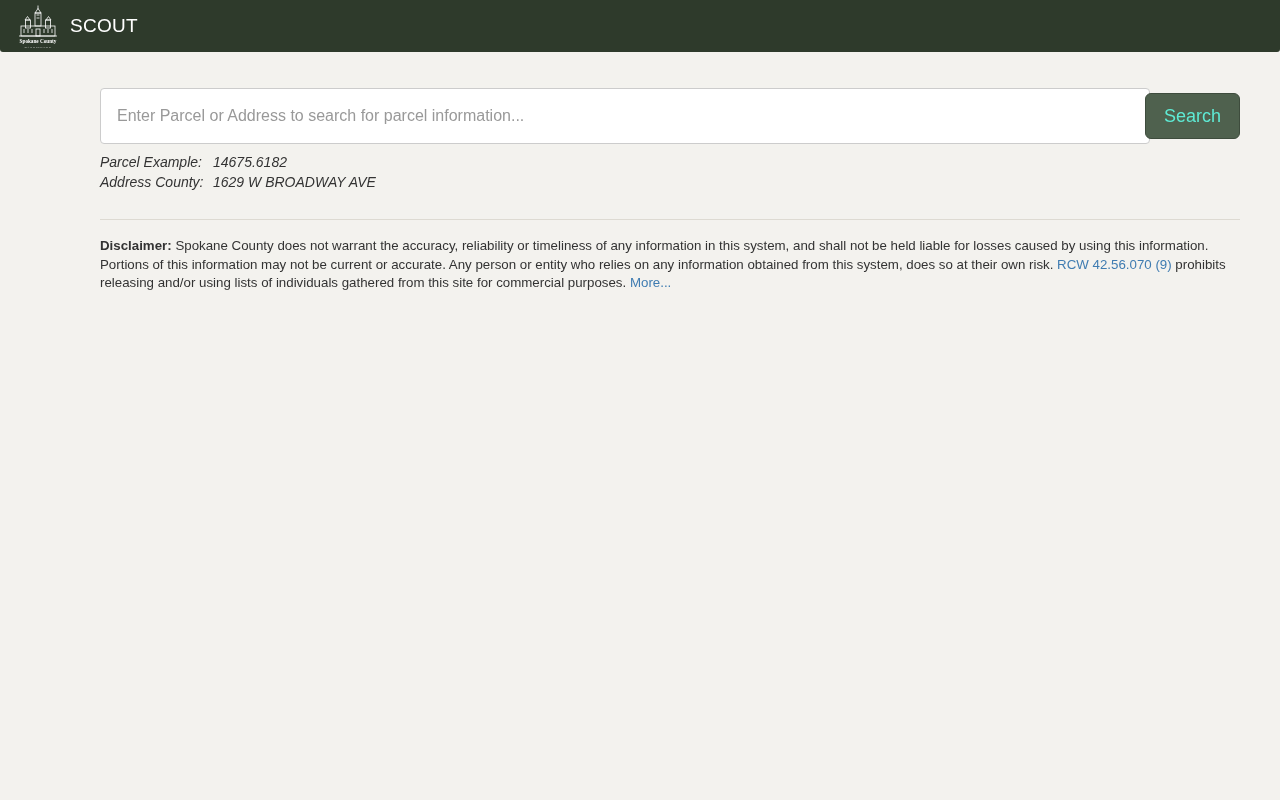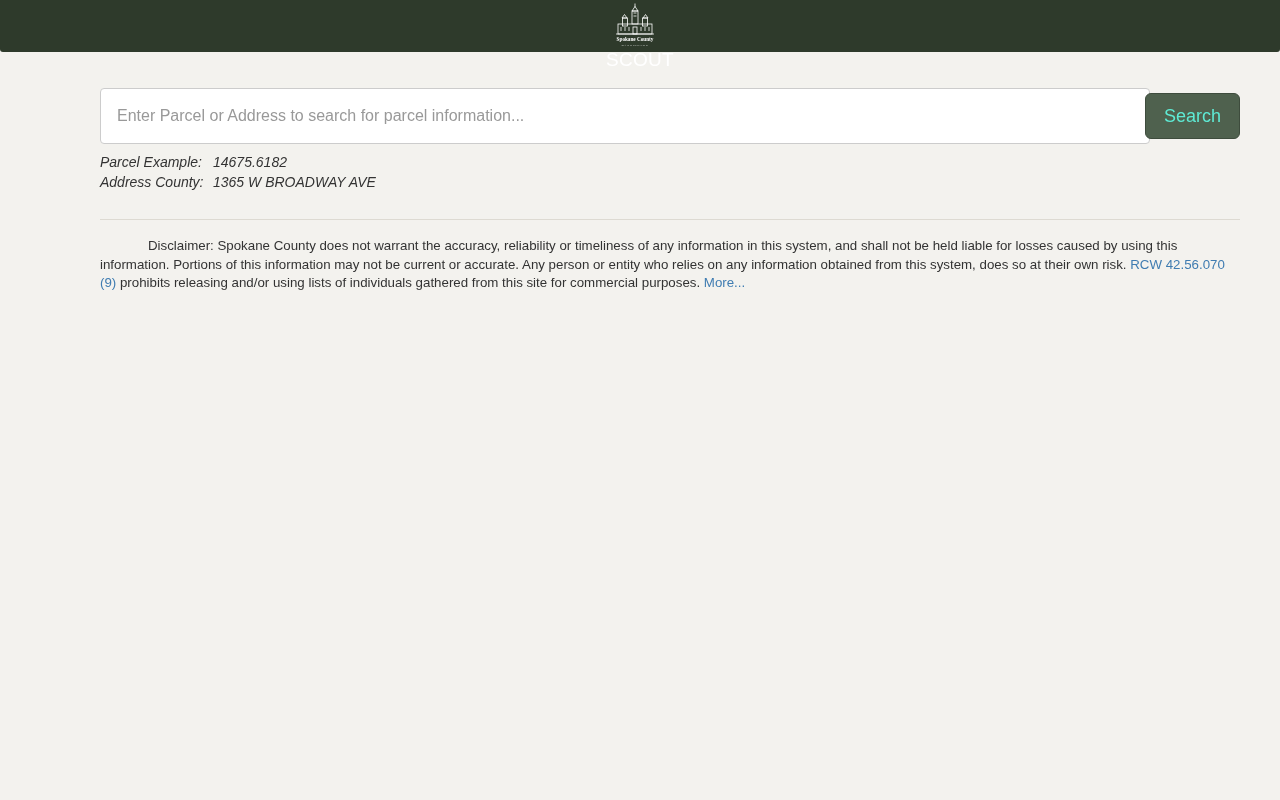--- a/index.html
+++ b/index.html
@@ -23,21 +23,20 @@
   }
 
   
   .app-header {
     height: 52px;
     background: var(--header-bg);
     display: flex;
     align-items: center;
     padding: 0 16px;
     border-radius: 0 0 3px 3px;
-    flex-direction: column;
   }
   .logo {
     width: 40px;
     height: 47px;
     margin: 2px 12px 0 2px;
     flex: 0 0 auto;
     display: block;
   }
   .brand {
     color: #ffffff;
@@ -109,21 +108,21 @@
     border-top: 1px solid var(--divider);
     margin: 27px 0 0 0;
   }
 
   .disclaimer {
     margin-top: 17px;
     font-size: 13.3px;
     line-height: 18.5px;
     color: var(--text);
   }
-  .disclaimer b { font-weight: normal; margin-left: 48px; }
+  .disclaimer b { font-weight: bold; }
   .disclaimer a {
     color: var(--link);
     text-decoration: none;
     cursor: pointer;
   }
 
   
   .logo path, .logo rect, .logo line, .logo polyline, .logo polygon {
     stroke: #ffffff;
     fill: none;
@@ -172,21 +171,21 @@
     <button class="search-button">Search</button>
   </div>
 
   <div class="examples">
     <div class="example-row">
       <span class="example-label">Parcel Example:</span>
       <span class="example-value">14675.6182</span>
     </div>
     <div class="example-row">
       <span class="example-label">Address County:</span>
-      <span class="example-value">1365 W BROADWAY AVE</span>
+      <span class="example-value">1629 W BROADWAY AVE</span>
     </div>
   </div>
 
   <hr class="divider">
 
   <p class="disclaimer"><b>Disclaimer:</b><span> Spokane County does not warrant the accuracy, reliability or timeliness of any information in this system, and shall not be held liable for losses caused by using this information. Portions of this information may not be current or accurate. Any person or entity who relies on any information obtained from this system, does so at their own risk. </span><a>RCW 42.56.070 (9)</a><span> prohibits releasing and/or using lists of individuals gathered from this site for commercial purposes. </span><a>More...</a></p>
 
 </main>
 
 </body></html>

